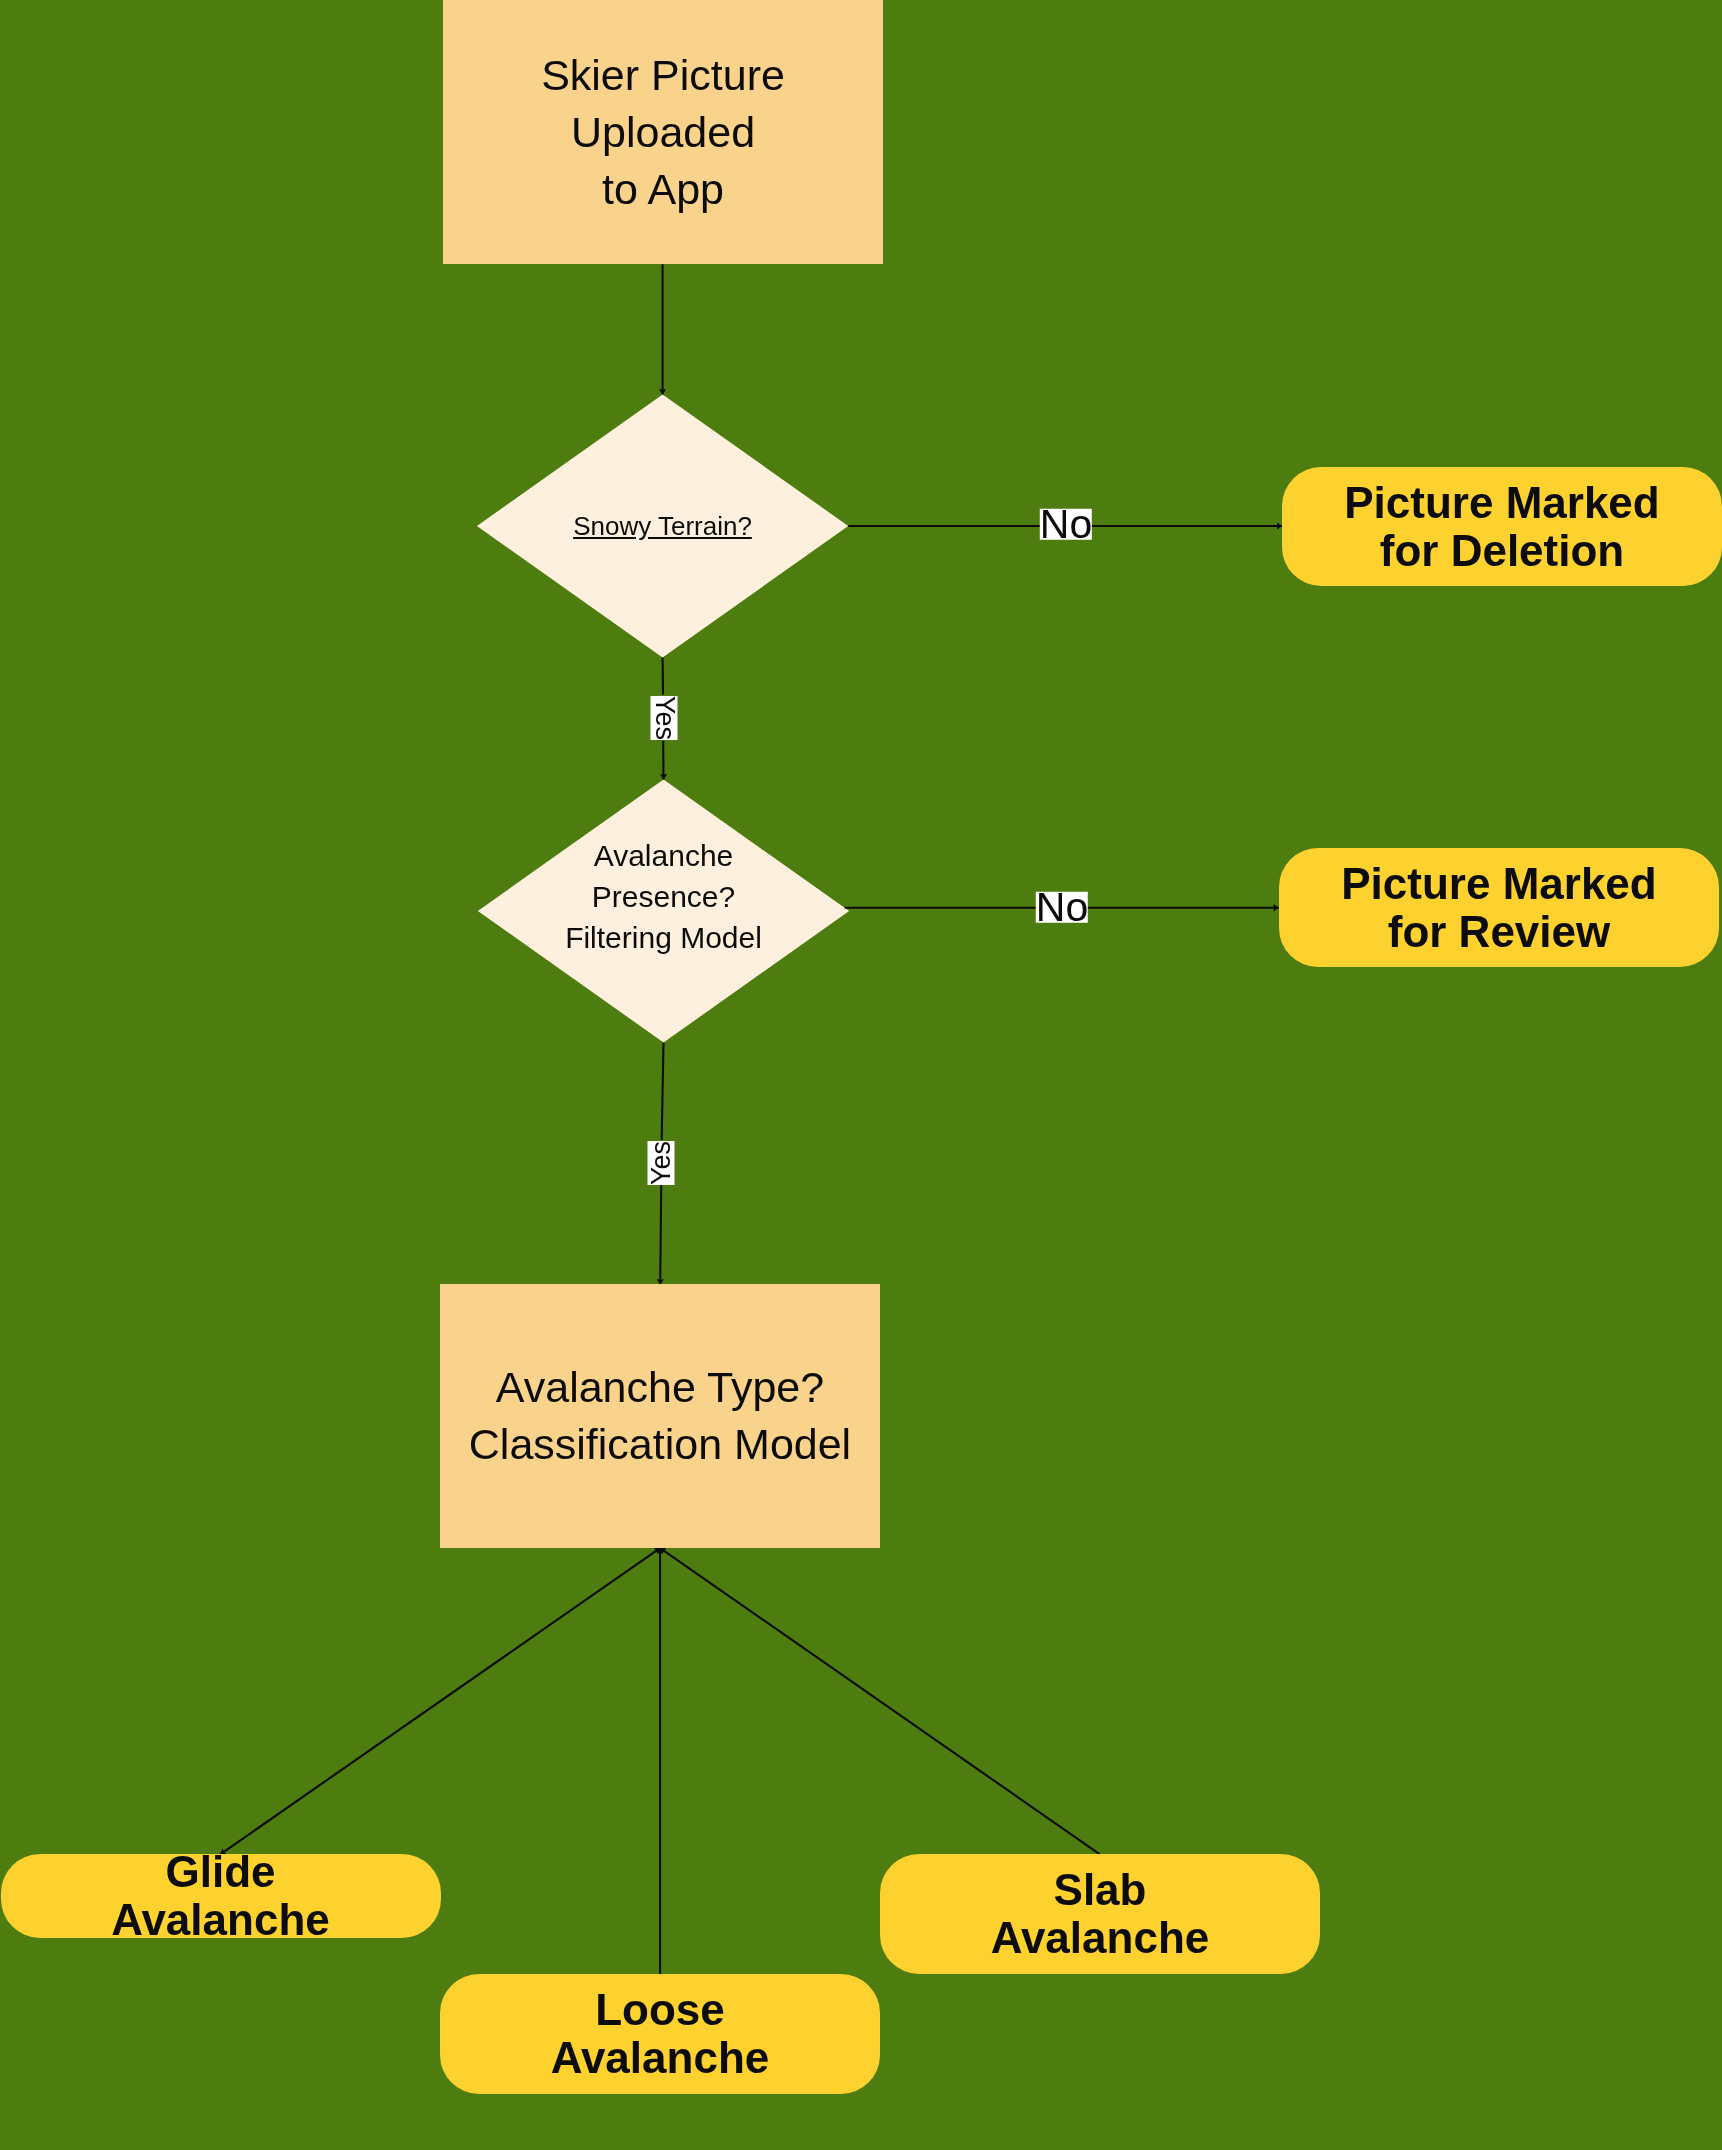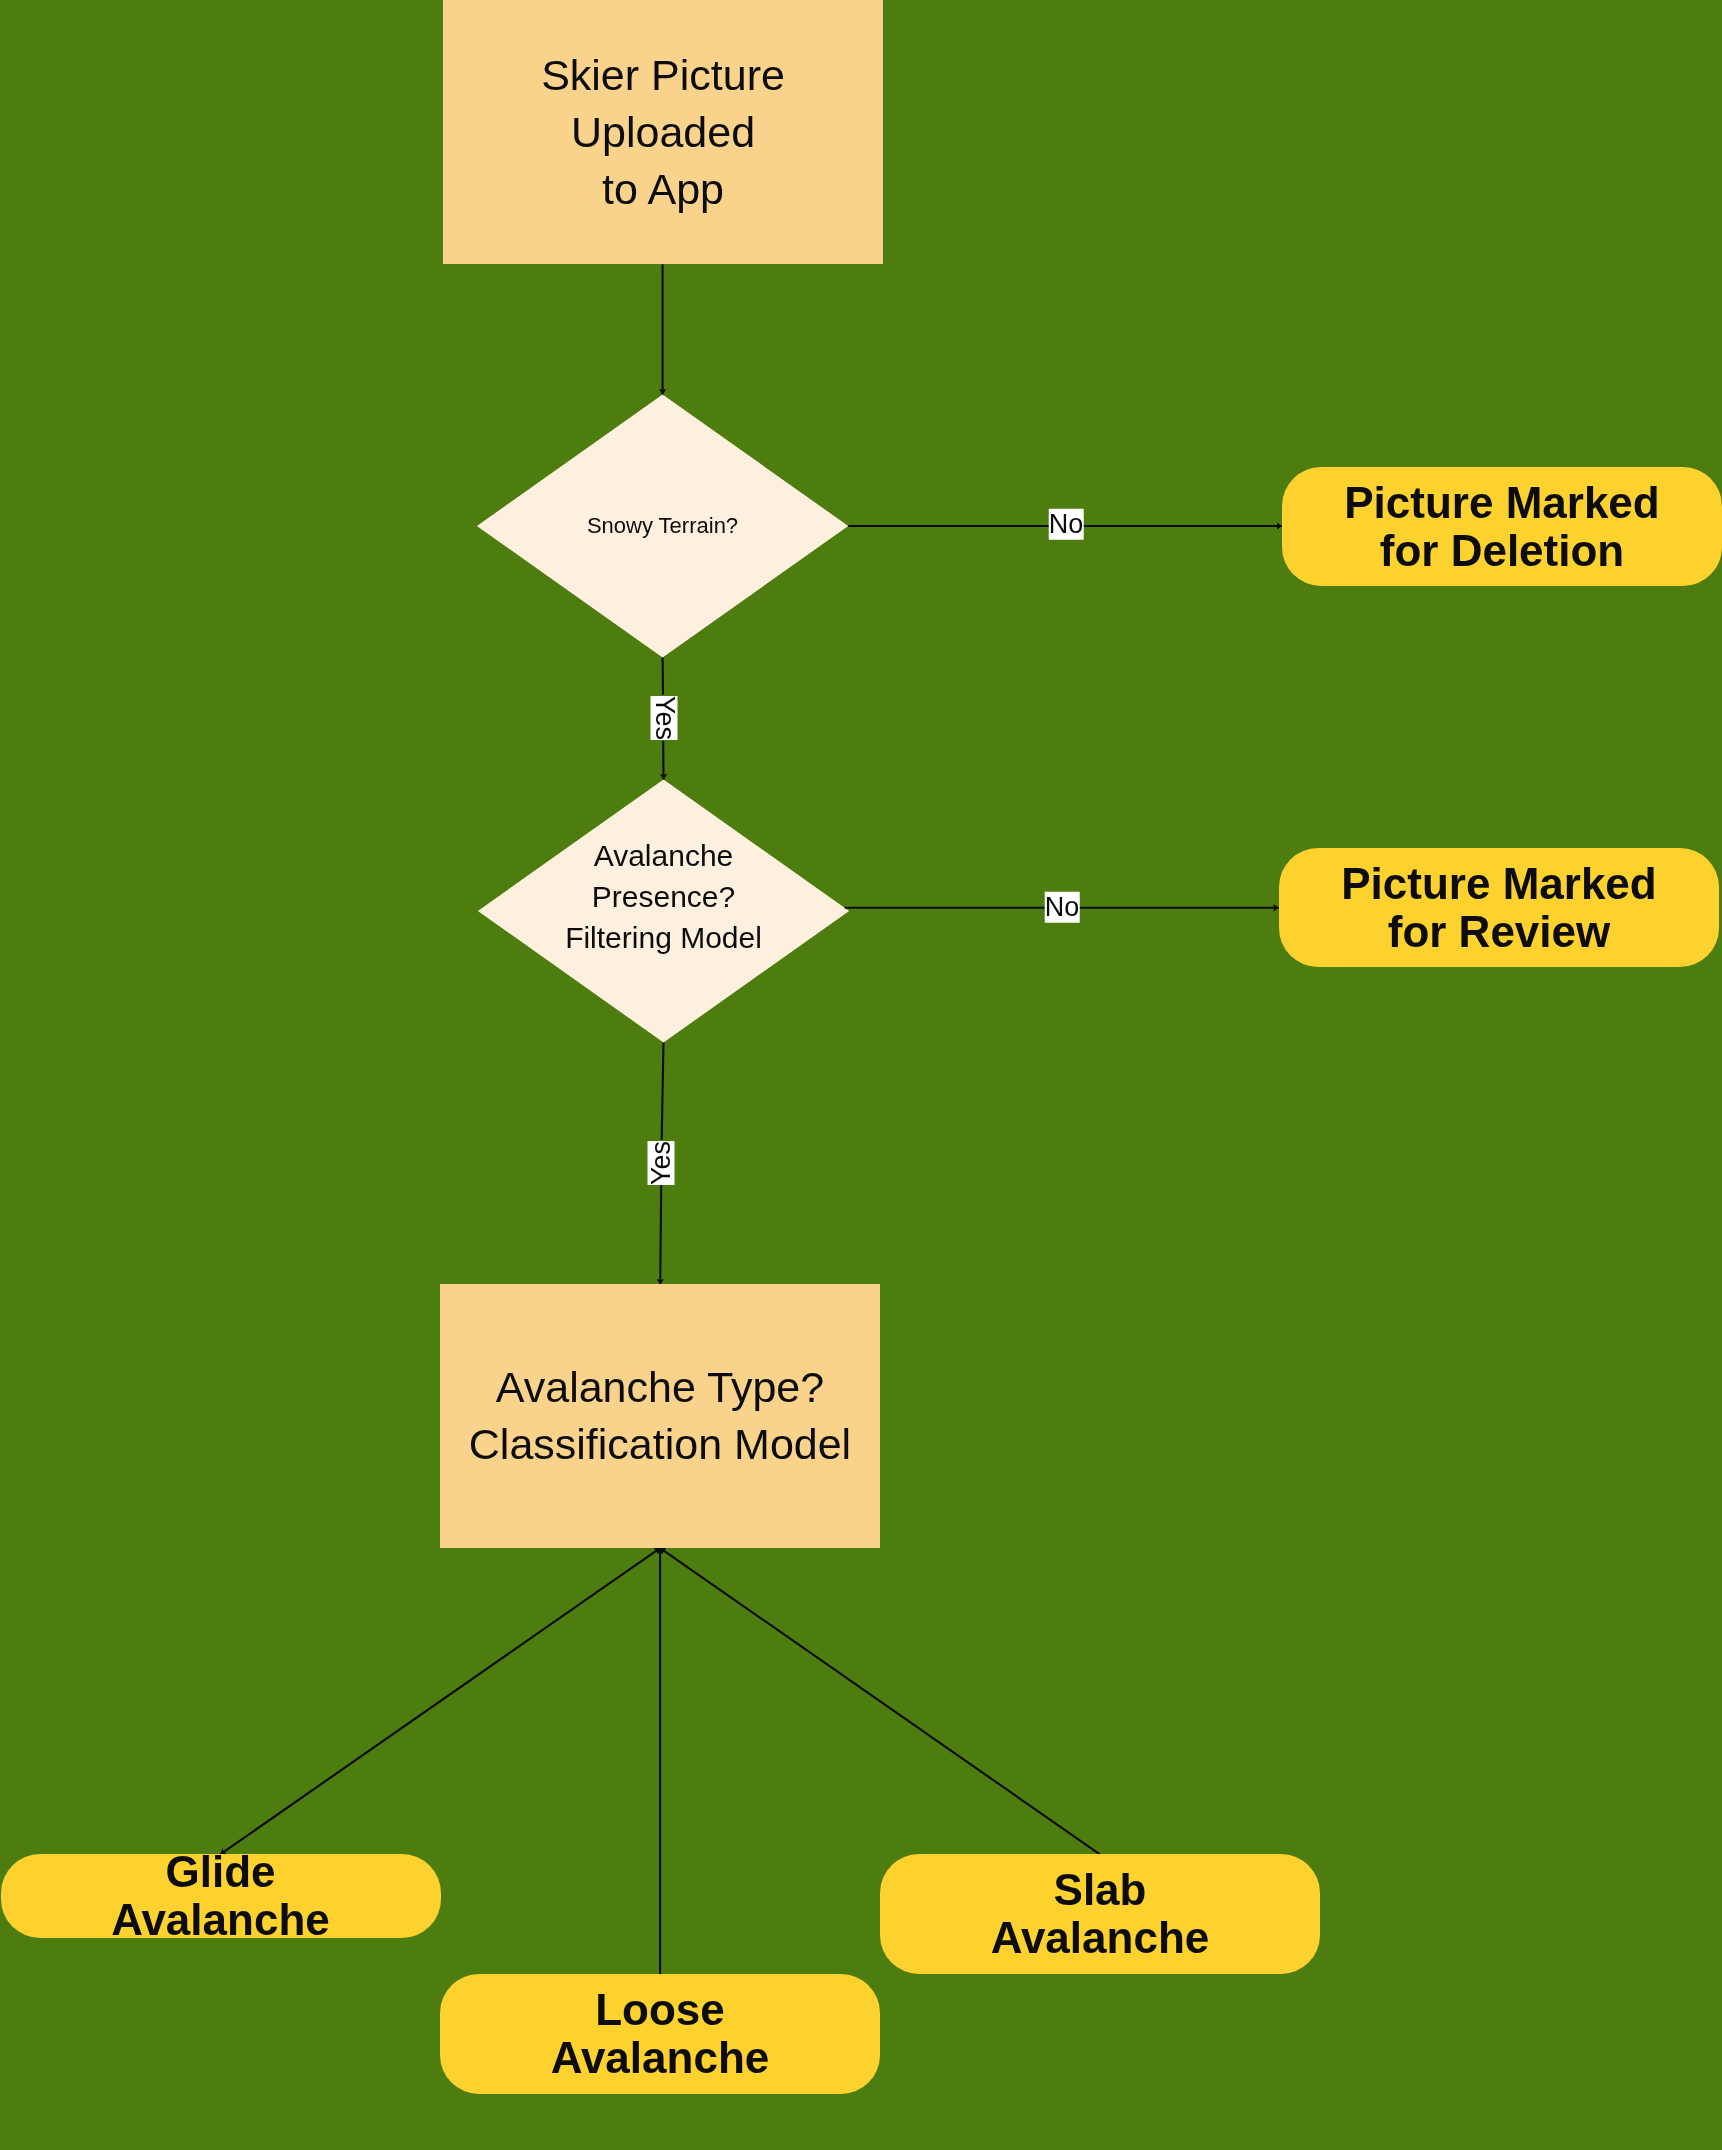--- a/index.html
+++ b/index.html
@@ -13,27 +13,27 @@
 
   .node{position:absolute;box-sizing:border-box;display:flex;
         align-items:center;justify-content:center;text-align:center;
         color:#0c0c0c;}
   .node .lines{display:block;}
 
   
   .proc{background:#f9d38c;font-size:43px;line-height:57px;font-weight:400;}
   
   .dec{font-weight:400;}
-  .dec1{font-size:22px;line-height:46px;}
+  .dec1{font-size:26px;line-height:46px;text-decoration:underline;}
   .dec2{font-size:30px;line-height:41px;}
   
   .pill{background:#fdd12e;border-radius:39px;font-size:44px;
         line-height:48px;font-weight:700;}
 
-  .edgelabel{position:absolute;color:#0c0c0c;font-size:27px;line-height:30.5px;
+  .edgelabel{position:absolute;color:#0c0c0c;font-size:41px;line-height:30.5px;
              font-weight:400;white-space:nowrap;background:#ffffff;}
   .rot-cw{font-size:27px;line-height:27px;transform-origin:50% 50%;transform:translate(-50%,-50%) rotate(90deg);}
   .rot-ccw{font-size:27px;line-height:27px;transform-origin:50% 50%;transform:translate(-50%,-50%) rotate(-90deg);}
   .flat{transform:translate(-50%,-50%);}
 </style>
 </head>
 <body>
 
 <div id="stage">
 

